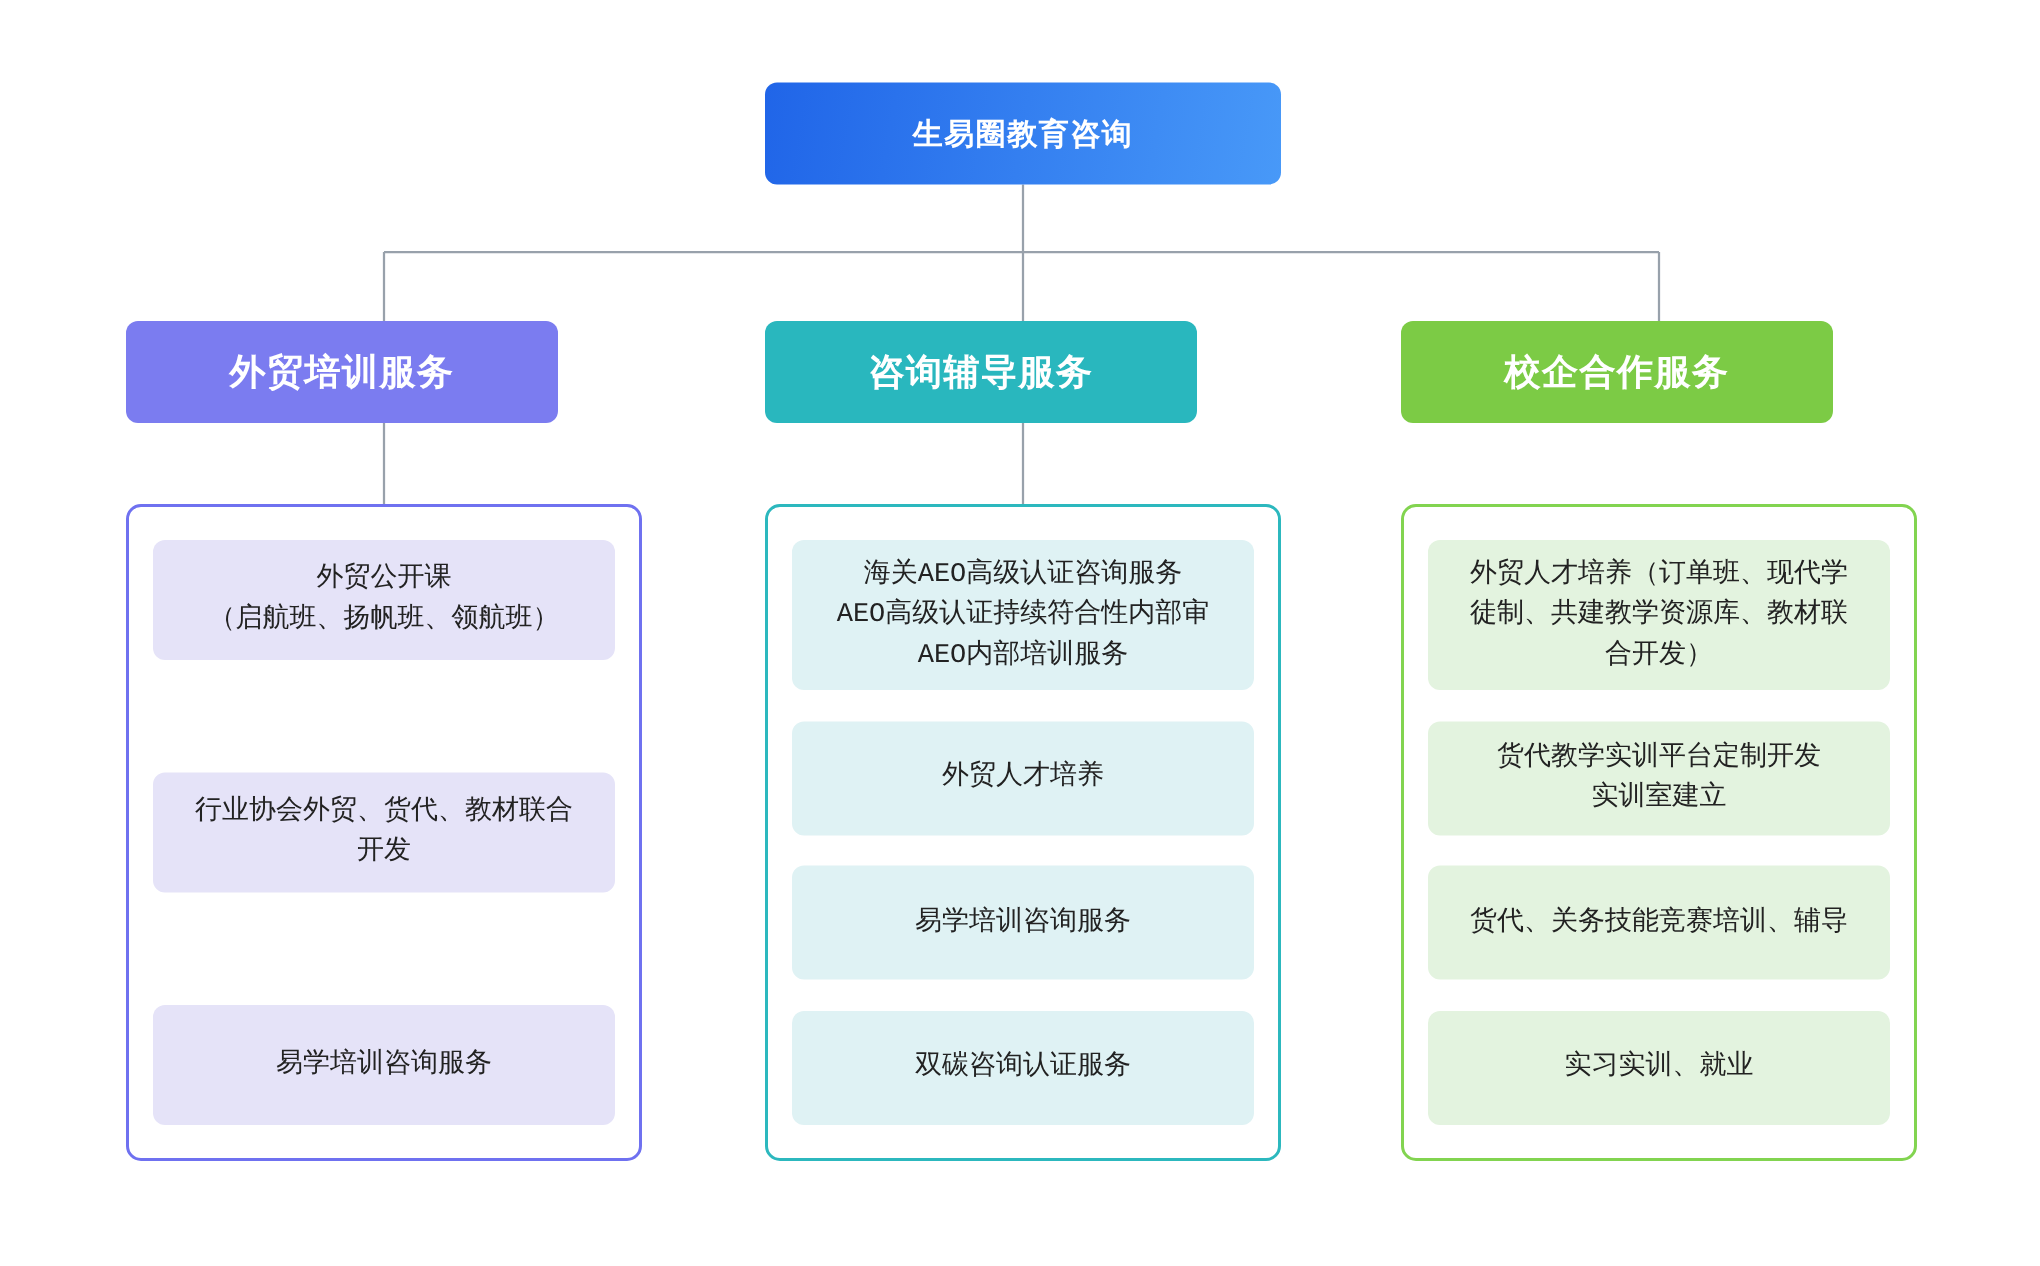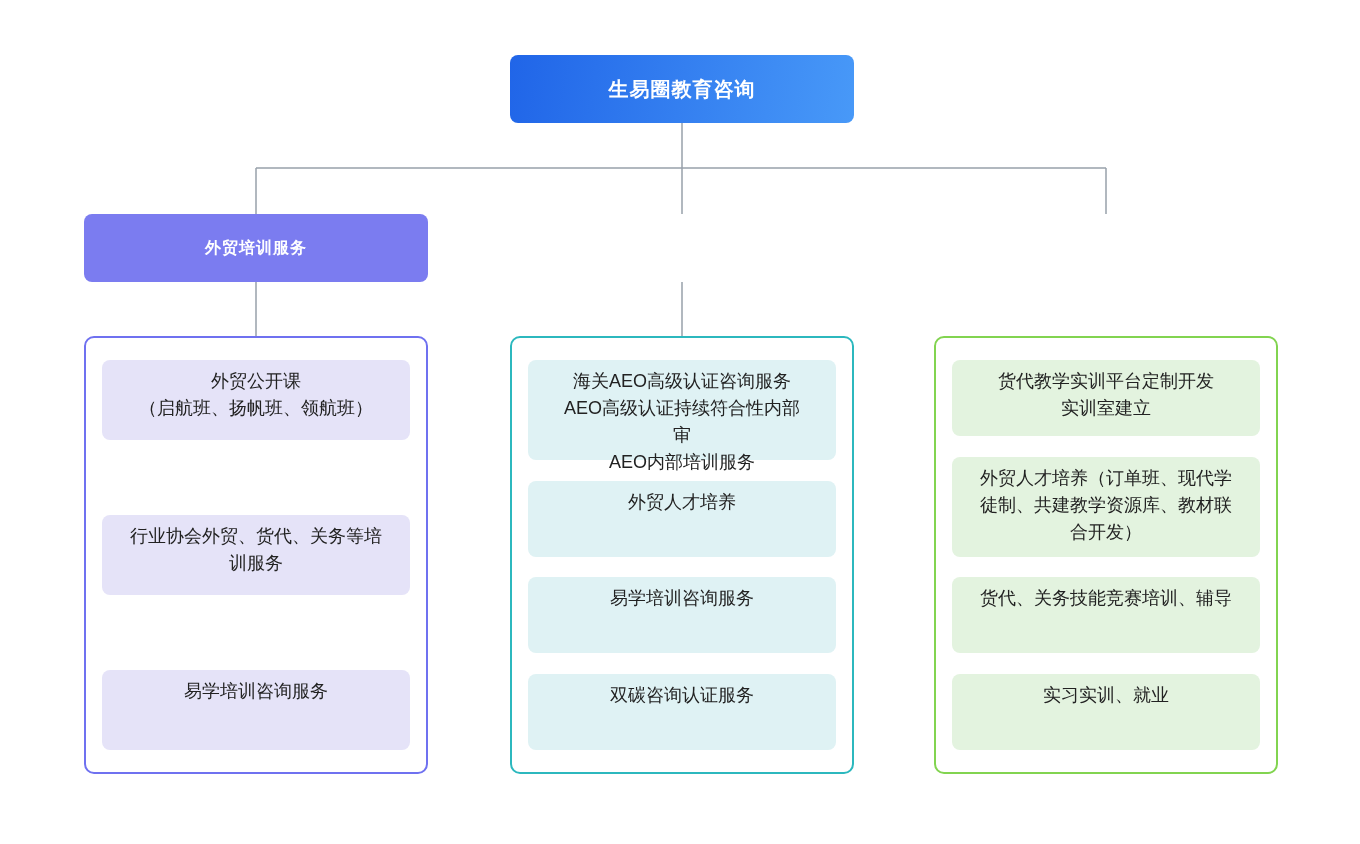--- a/index.html
+++ b/index.html
@@ -29,22 +29,22 @@
     display: flex; align-items: center; justify-content: center;
     text-align: right;
     border-radius: 8px;
   }
   .root-node {
     left: 510px; top: 55px; width: 344px; height: 68px;
     background: linear-gradient(100deg, var(--root-gradient-start, #2065e8), var(--root-gradient-end, #4899f8));
     color: #ffffff; font-size: 20px; font-weight: bold; letter-spacing: 1px;
   }
   .branch-header {
-    top: 214px; width: 344px; height: 68px;
-    color: #ffffff; font-size: 16px; font-weight: bold; letter-spacing: 1px;
+    top: 214px; width: 288px; height: 68px;
+    color: #ffffff; font-size: 24px; font-weight: bold; letter-spacing: 1px;
   }
   .branch-header.b1 { left: 84px;  background: var(--branch1-header, #7b7cf0); }
   .branch-header.b2 { left: 510px; background: var(--branch2-header, #29b7be); }
   .branch-header.b3 { left: 934px; background: var(--branch3-header, #7ccb45); }
 
   .group {
     position: absolute;
     top: 336px; width: 344px; height: 438px;
     background: #ffffff;
     border-radius: 10px;
@@ -52,26 +52,27 @@
     padding: 22px 16px;
     display: flex; flex-direction: column;
     justify-content: space-between;
   }
   .group.g1 { left: 84px;  border-color: var(--branch1-border, #6f71f0); }
   .group.g2 { left: 510px; border-color: var(--branch2-border, #2cb8be); }
   .group.g3 { left: 934px; border-color: var(--branch3-border, #82d450); }
 
   .child {
     border-radius: 8px;
-    display: flex; align-items: flex-start; justify-content: center;
+    display: flex; align-items: center; justify-content: center;
     text-align: center;
     padding: 8px 28px;
     font-size: 18px;
     line-height: 1.5;
     color: var(--child-text, #222222);
+    font-family: Liberation Mono, monospace;
   }
   .child span { white-space: pre-line; }
   .g1 .child { background: var(--branch1-child-bg, #e5e3f8); }
   .g2 .child { background: var(--branch2-child-bg, #dff2f4); }
   .g3 .child { background: var(--branch3-child-bg, #e3f3df); }
 
   .h76  { height: 76px; }
   .h80  { height: 80px; }
   .h100 { height: 100px; }
 </style>
@@ -84,28 +85,34 @@
     <path d="M682 123 L682 168 M256 168 L1106 168 M256 168 L256 214 M682 168 L682 214 M1106 168 L1106 214 M256 282 L256 337 M682 282 L682 337"></path>
   </svg>
 
   <div class="node root-node">
     <span>生易圈教育咨询</span>
   </div>
 
   <div class="node branch-header b1">
     <span>外贸培训服务</span>
   </div>
+  <div class="node branch-header b2">
+    <span>咨询辅导服务</span>
+  </div>
+  <div class="node branch-header b3">
+    <span>校企合作服务</span>
+  </div>
 
   <div class="group g1">
     <div class="child h80">
       <span>外贸公开课
 （启航班、扬帆班、领航班）</span>
     </div>
     <div class="child h80">
-      <span>行业协会外贸、货代、关务等培训服务</span>
+      <span>行业协会外贸、货代、教材联合开发</span>
     </div>
     <div class="child h80">
       <span>易学培训咨询服务</span>
     </div>
   </div>
 
   <div class="group g2">
     <div class="child h100">
       <span>海关AEO高级认证咨询服务
 AEO高级认证持续符合性内部审
@@ -116,26 +123,26 @@
     </div>
     <div class="child h76">
       <span>易学培训咨询服务</span>
     </div>
     <div class="child h76">
       <span>双碳咨询认证服务</span>
     </div>
   </div>
 
   <div class="group g3">
+    <div class="child h100">
+      <span>外贸人才培养（订单班、现代学徒制、共建教学资源库、教材联合开发）</span>
+    </div>
     <div class="child h76">
       <span>货代教学实训平台定制开发
 实训室建立</span>
-    </div>
-    <div class="child h100">
-      <span>外贸人才培养（订单班、现代学徒制、共建教学资源库、教材联合开发）</span>
     </div>
     <div class="child h76">
       <span>货代、关务技能竞赛培训、辅导</span>
     </div>
     <div class="child h76">
       <span>实习实训、就业</span>
     </div>
   </div>
 
 </div>

